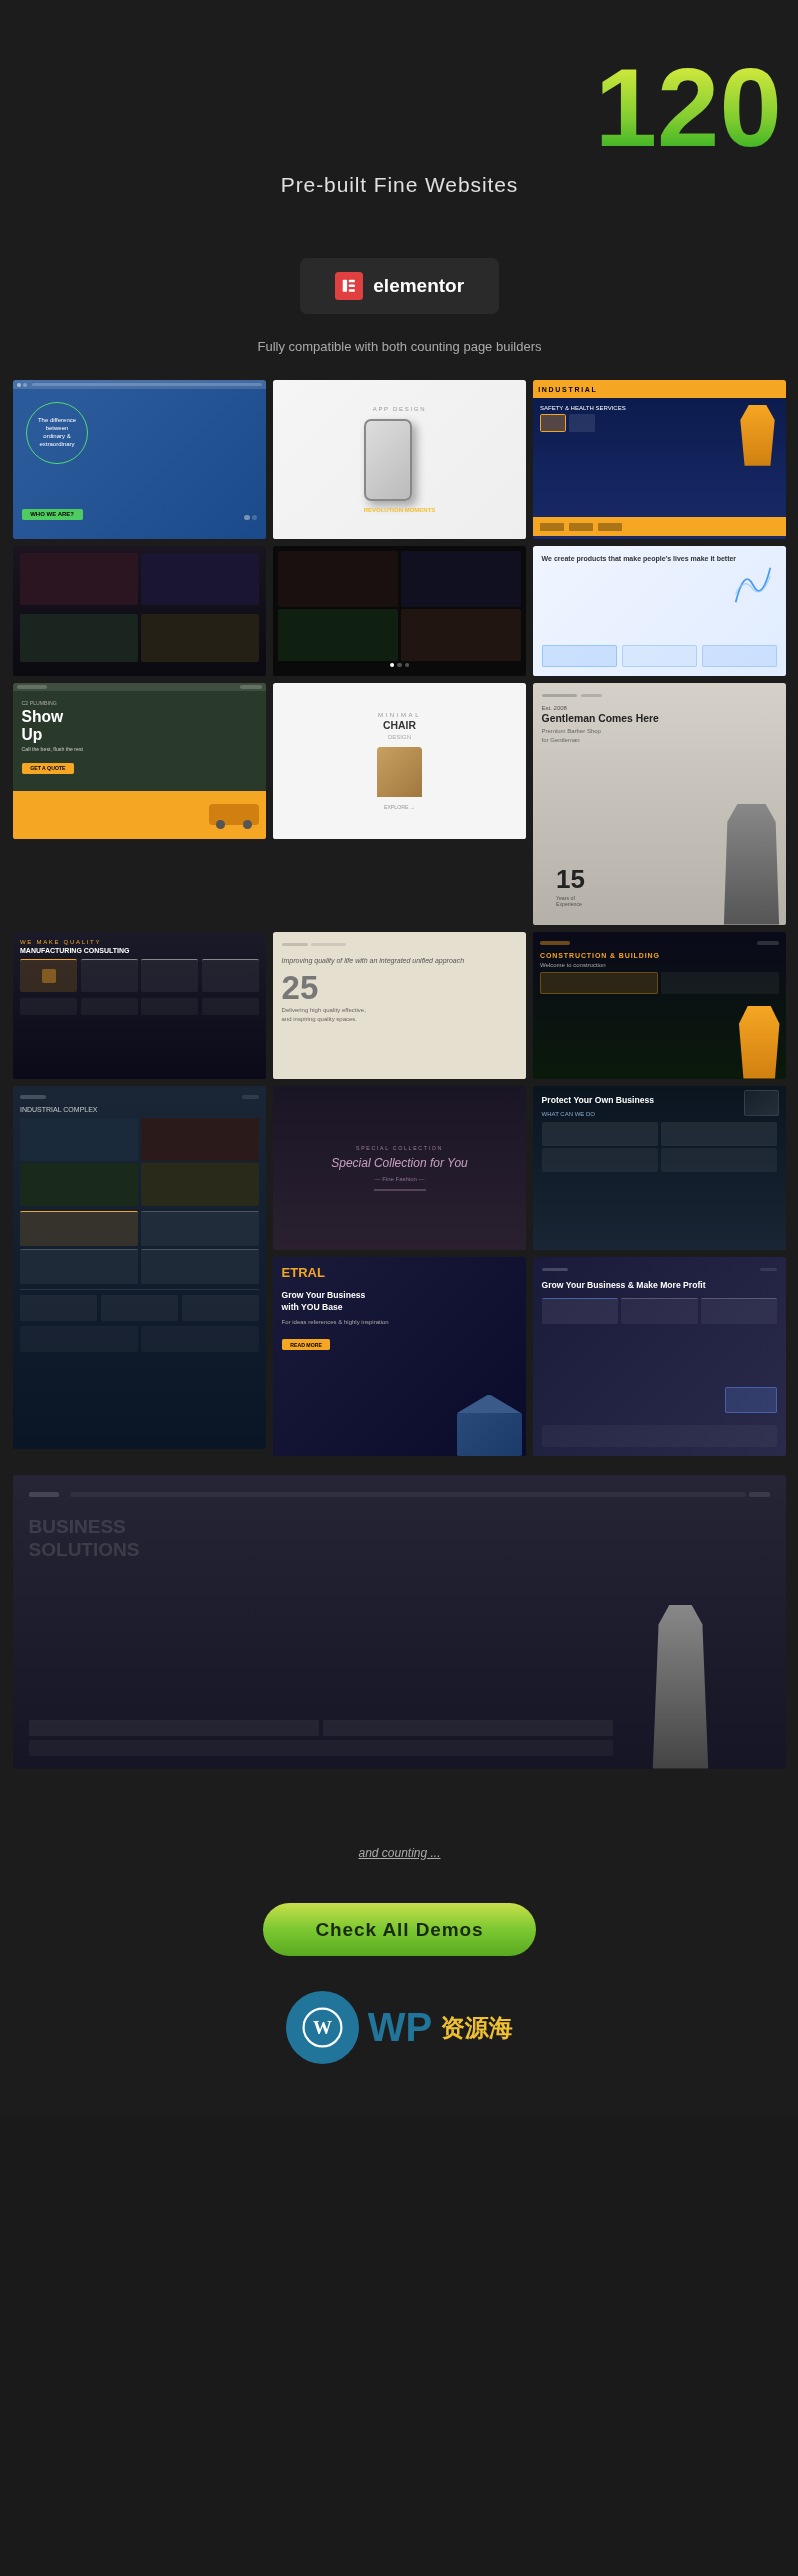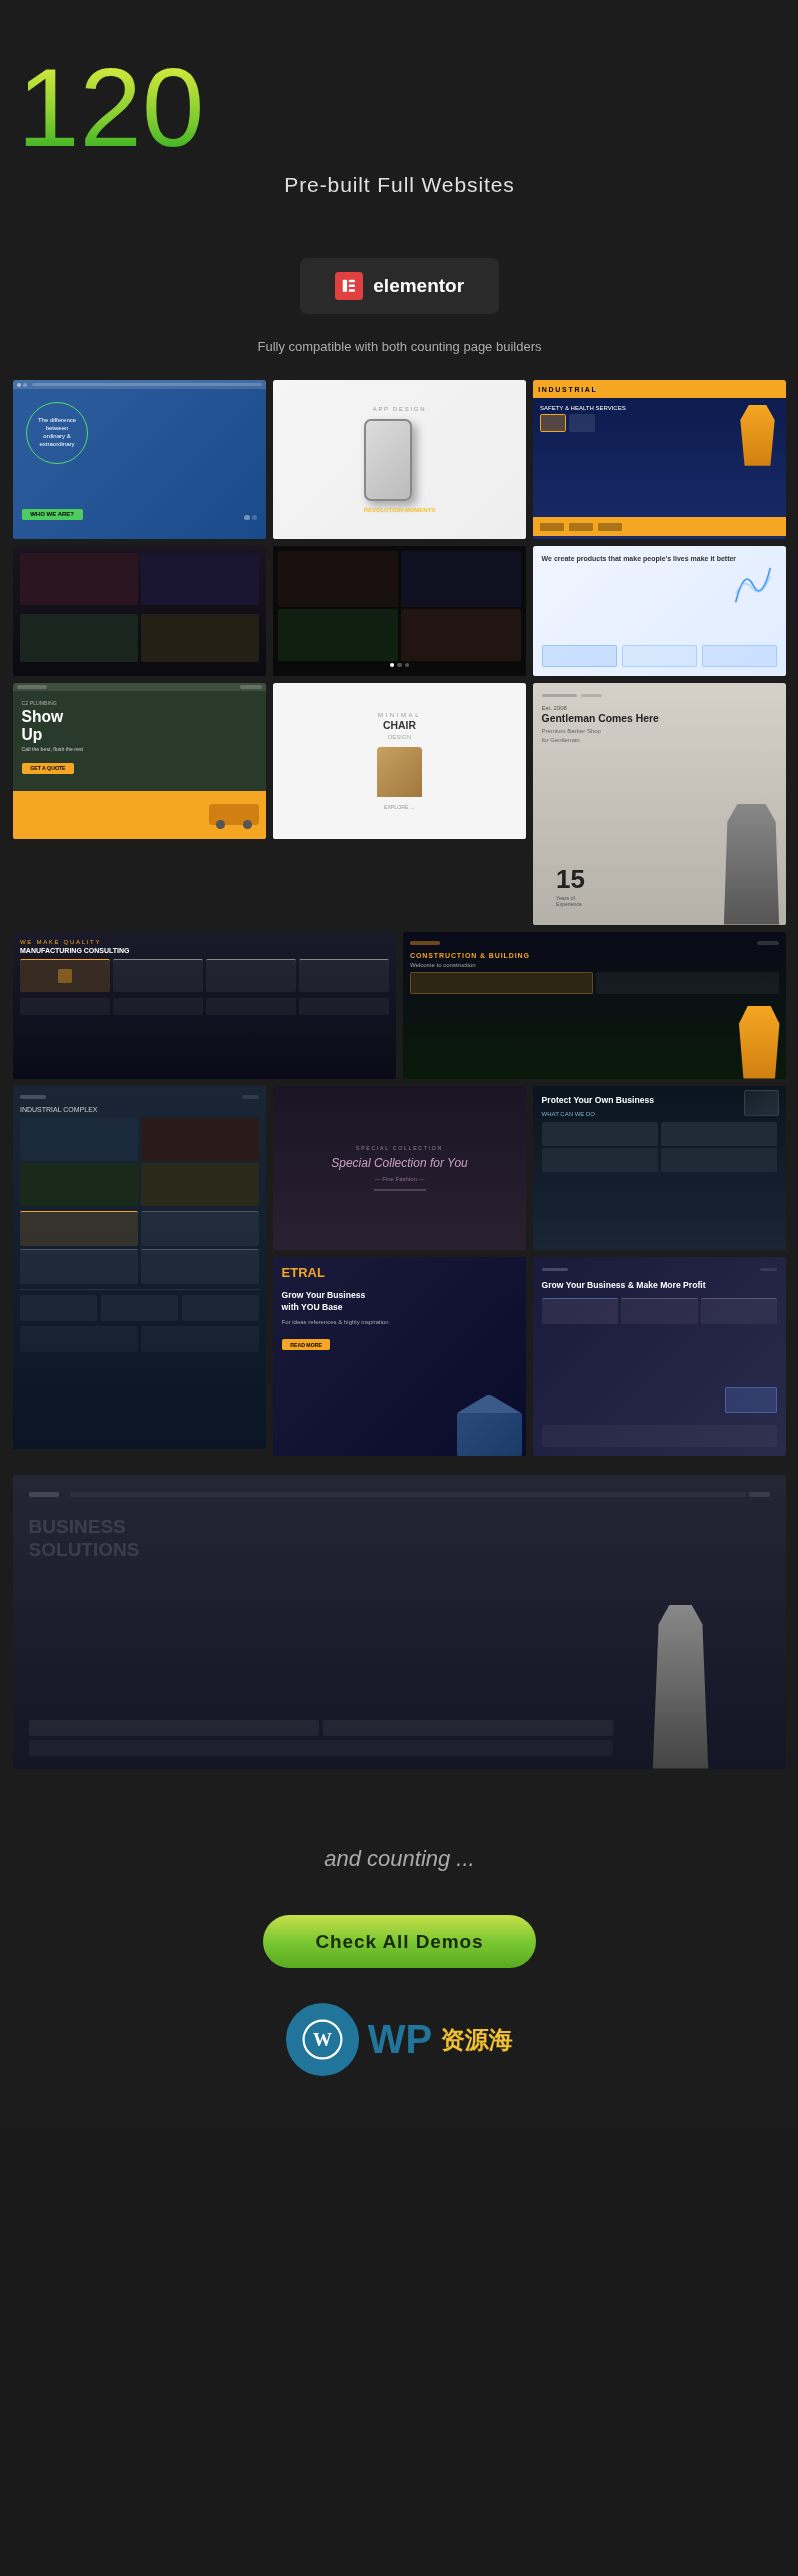--- a/index.html
+++ b/index.html
@@ -89,23 +89,24 @@
       font-size: 13px;
       padding: 8.6px 17.3px 26px;
     }
 
     
     .counting-section {
       text-align: center;
       padding: 52px 17.3px 26px;
     }
     .counting-text {
-      font-size: 22px;
+      font-size: 12px;
       color: #aaa;
       font-style: italic;
+      text-decoration: underline;
     }
 
     
     .cta-section {
       text-align: center;
       padding: 17.3px 17.3px 35px;
     }
 
     .cta-button {
       display: inline-block;
@@ -184,38 +185,38 @@
     .wp-brand-text {
       font-size: 40px; font-weight: 900; color: #21759b; font-family: Arial, sans-serif;
     }
     .resource-brand {
       font-size: 24px; font-weight: bold; color: #f0c030;
     }
 
     
     .num-120 {
       font-size: 112px;
-      font-weight: 400;
+      font-weight: 700;
       background: linear-gradient(180deg, #e8f040 0%, #80cc30 60%, #20a820 100%);
       -webkit-background-clip: text;
       -webkit-text-fill-color: transparent;
       background-clip: text;
       line-height: 1;
       display: block;
-      text-align: left;
+      text-align: right;
     }
   </style>
 </head>
 <body>
 
 <div class="page-wrapper">
 
   <div class="hero-section">
     <span class="num-120">120</span>
-    <div class="hero-subtitle">Pre-built Full Websites</div>
+    <div class="hero-subtitle">Pre-built Fine Websites</div>
   </div>
 
   <div class="builders-section">
     <div class="builder-badge">
       <div class="builder-icon-el">
         <svg width="15.6" height="15.6" viewBox="0 0 18 18" fill="white">
           <rect x="2" y="2" width="5" height="14" rx="1"></rect>
           <rect x="9" y="2" width="7" height="3" rx="1"></rect>
           <rect x="9" y="7.5" width="7" height="3" rx="1"></rect>
           <rect x="9" y="13" width="7" height="3" rx="1"></rect>
@@ -385,20 +386,31 @@
         </div>
         <div style="display:flex;gap:3.5px;">
           <div style="flex:1;height:17.3px;background:rgba(255,255,255,0.05);border-radius:1.7px;"></div>
           <div style="flex:1;height:17.3px;background:rgba(255,255,255,0.05);border-radius:1.7px;"></div>
           <div style="flex:1;height:17.3px;background:rgba(255,255,255,0.05);border-radius:1.7px;"></div>
           <div style="flex:1;height:17.3px;background:rgba(255,255,255,0.05);border-radius:1.7px;"></div>
         </div>
       </div>
     </div>
     <div class="thumb-col">
+      <div style="min-height:147px;background:#e5dfd0;border-radius:2.6px;padding:8.6px;">
+        <div style="height:8.6px;display:flex;align-items:center;margin-bottom:7px;gap:3.5px;">
+          <div style="width:26px;height:3.5px;background:rgba(0,0,0,0.15);border-radius:1.7px;"></div>
+          <div style="width:35px;height:3.5px;background:rgba(0,0,0,0.1);border-radius:1.7px;"></div>
+        </div>
+        <div style="font-size:7px;color:#555;font-style:italic;line-height:1.5;margin-bottom:5.2px;">Improving quality of life with an integrated unified approach</div>
+        <div style="font-size:33px;font-weight:900;color:#777;line-height:1;">25</div>
+        <div style="font-size:6px;color:#666;margin-top:1.7px;line-height:1.4;">Delivering high quality effective,<br>and inspiring quality spaces.</div>
+      </div>
+    </div>
+    <div class="thumb-col">
       <div style="min-height:147px;background:linear-gradient(180deg,#0a0a1a 0%,#0a1a0a 100%);border-radius:2.6px;padding:7px;position:relative;overflow:hidden;">
         <div style="height:8.6px;display:flex;align-items:center;margin-bottom:5.2px;gap:2.6px;">
           <div style="width:30px;height:3.5px;background:rgba(255,166,35,0.4);border-radius:1.7px;"></div>
           <div style="width:21.6px;height:3.5px;background:rgba(255,255,255,0.15);border-radius:1.7px;margin-left:auto;"></div>
         </div>
         <div style="font-size:7px;font-weight:bold;color:#f5a623;letter-spacing:0.9px;margin-bottom:2.6px;">CONSTRUCTION &amp; BUILDING</div>
         <div style="font-size:6px;color:#aaa;margin-bottom:4.3px;">Welcome to construction</div>
         <div style="display:grid;grid-template-columns:1fr 1fr;gap:2.6px;margin-bottom:2.6px;">
           <div style="height:21.6px;background:rgba(245,166,35,0.15);border-radius:1.7px;border:0.9px solid rgba(245,166,35,0.3);"></div>
           <div style="height:21.6px;background:rgba(255,255,255,0.05);border-radius:1.7px;"></div>

